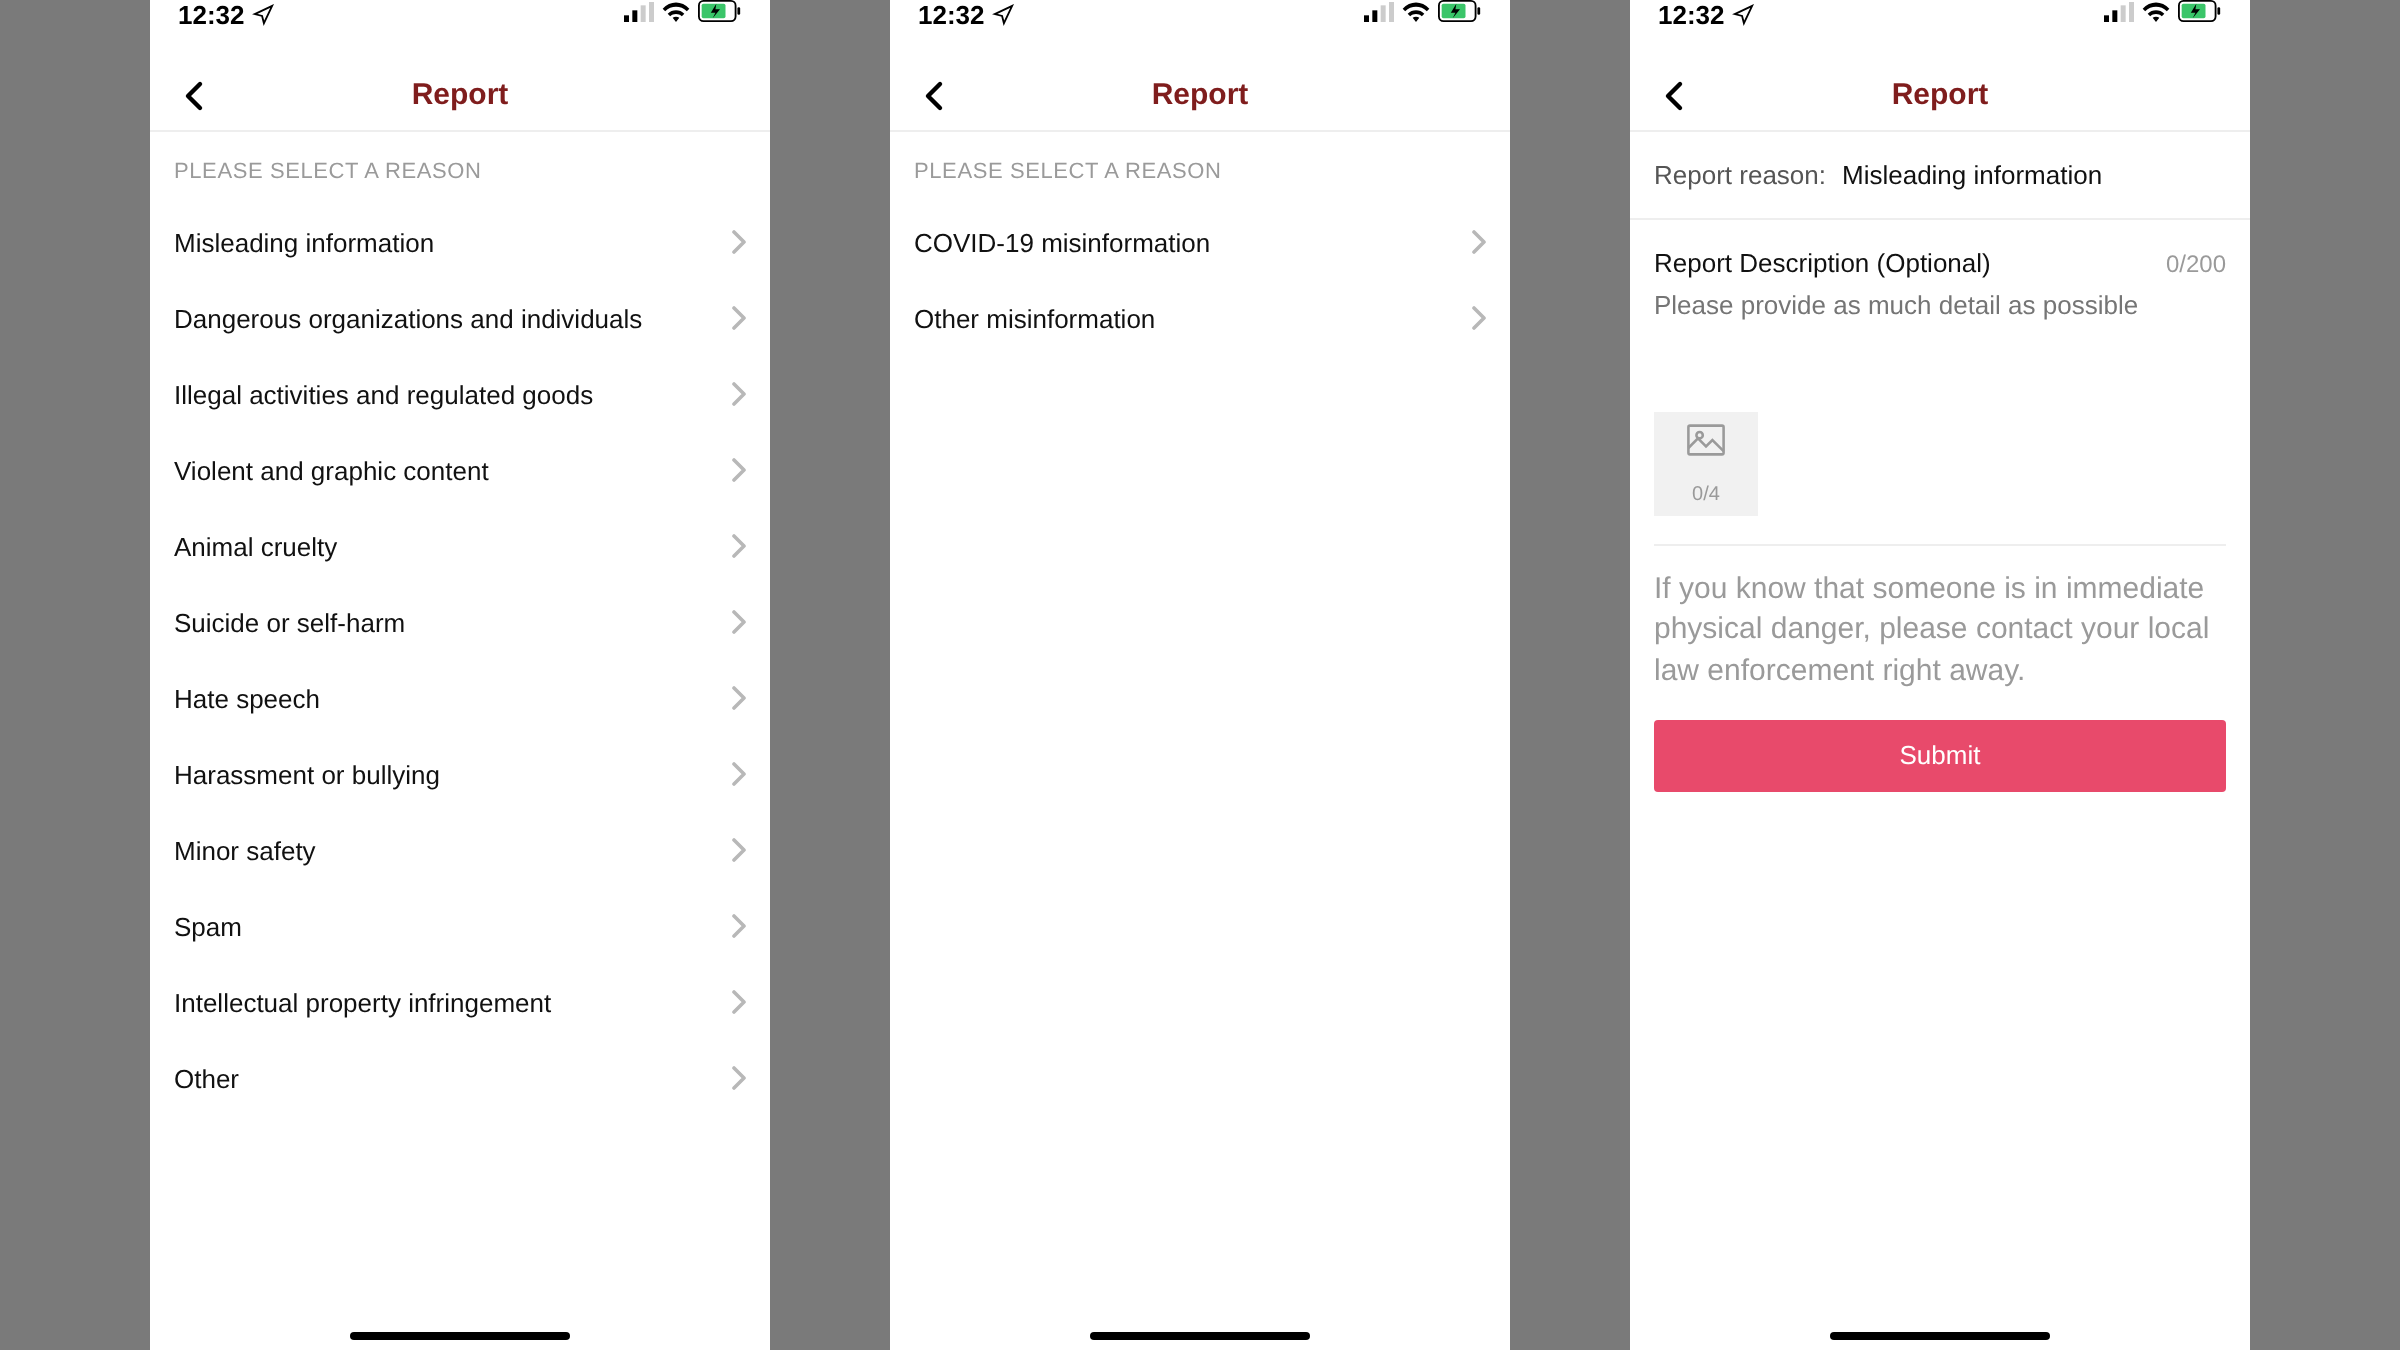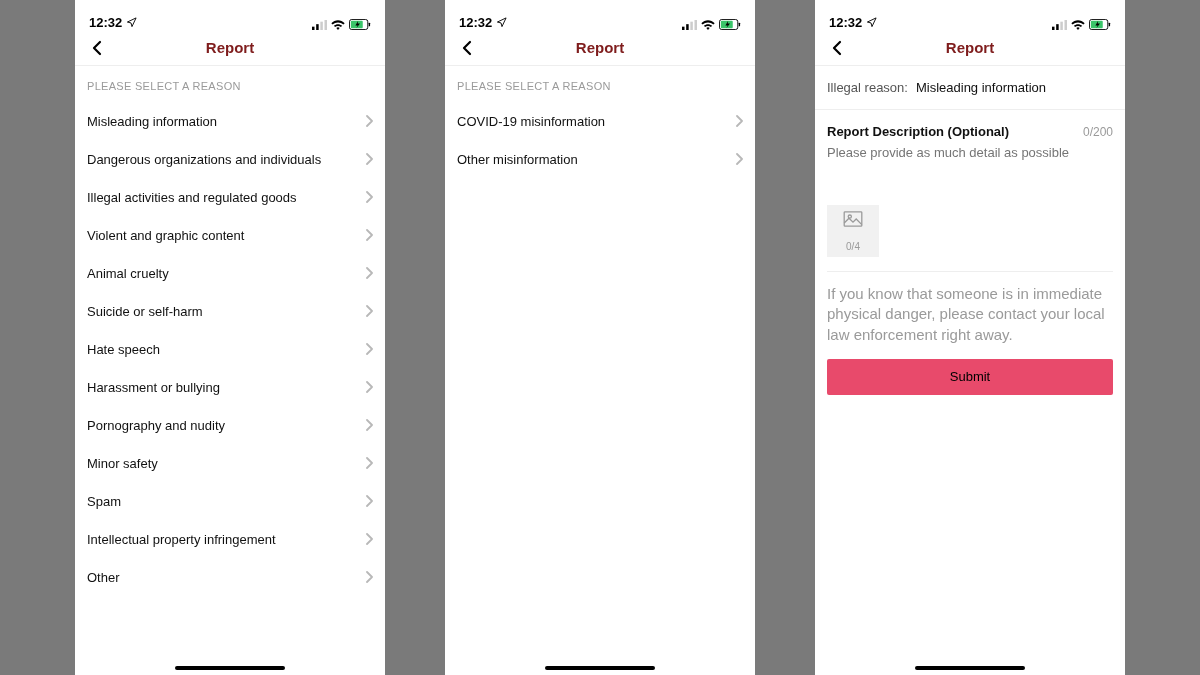--- a/index.html
+++ b/index.html
@@ -25,21 +25,21 @@
     background: #fff;
     position: relative;
     display: flex;
     flex-direction: column;
     overflow: hidden;
   }
   .gap { width: 60px; background:#7a7a7a; }
   .status-bar {
     height: 30px;
     display: flex;
-    align-items: flex-end;
+    align-items: flex-start;
     justify-content: space-between;
     padding: 0 14px;
     font-size: 13px;
     font-weight: 600;
     color: #000;
   }
   .status-left { display:flex; align-items:center; gap:4px;}
   .status-right { display:flex; align-items:center; gap:4px;}
   .status-right svg { display:block; }
   .nav-bar {
@@ -101,21 +101,21 @@
     gap: 8px;
   }
   .reason-row .lbl { color:#555; }
   .reason-row .val { color:#111; }
   .desc-head {
     display:flex;
     justify-content: space-between;
     align-items: center;
     padding: 14px 12px 6px;
   }
-  .desc-head .t { font-size:13px; font-weight:700; color:#111;}
+  .desc-head .t { font-size:13px; font-weight:400; color:#111;}
   .desc-head .c { font-size:12px; color:#9a9a9a;}
   .desc-input {
     padding: 0 12px 10px;
   }
   .desc-input textarea {
     width:100%;
     border:none;
     resize:none;
     font-size:13px;
     color:#9a9a9a;
@@ -138,21 +138,21 @@
   .divider { height:1px; background:#eee; margin: 0 12px; }
   .disclaimer {
     font-size: 15px;
     color:#9a9a9a;
     padding: 12px 12px 14px;
     line-height: 1.35;
   }
   .submit-btn {
     margin: 0 12px;
     background:#e84a6b;
-    color:#000000;
+    color:#ffffff;
     border:none;
     border-radius:2px;
     height: 36px;
     font-size:13px;
     cursor:pointer;
   }
 </style>
 </head>
 <body>
 
@@ -237,26 +237,20 @@
             <path d="M2 1 L7 6 L2 11" fill="none" stroke="#b8b8b8" stroke-width="1.8" stroke-linecap="round" stroke-linejoin="round"></path>
           </svg>
         </div>
         <div class="list-item">
           <span>Harassment or bullying</span>
           <svg width="8" height="12" viewBox="0 0 8 12" class="chev">
             <path d="M2 1 L7 6 L2 11" fill="none" stroke="#b8b8b8" stroke-width="1.8" stroke-linecap="round" stroke-linejoin="round"></path>
           </svg>
         </div>
         <div class="list-item">
-          <span>Pornography and nudity</span>
-          <svg width="8" height="12" viewBox="0 0 8 12" class="chev">
-            <path d="M2 1 L7 6 L2 11" fill="none" stroke="#b8b8b8" stroke-width="1.8" stroke-linecap="round" stroke-linejoin="round"></path>
-          </svg>
-        </div>
-        <div class="list-item">
           <span>Minor safety</span>
           <svg width="8" height="12" viewBox="0 0 8 12" class="chev">
             <path d="M2 1 L7 6 L2 11" fill="none" stroke="#b8b8b8" stroke-width="1.8" stroke-linecap="round" stroke-linejoin="round"></path>
           </svg>
         </div>
         <div class="list-item">
           <span>Spam</span>
           <svg width="8" height="12" viewBox="0 0 8 12" class="chev">
             <path d="M2 1 L7 6 L2 11" fill="none" stroke="#b8b8b8" stroke-width="1.8" stroke-linecap="round" stroke-linejoin="round"></path>
           </svg>
@@ -362,21 +356,21 @@
   <div class="nav-bar">
     <div class="nav-back">
       <svg width="10" height="16" viewBox="0 0 10 16" fill="none" stroke="#000" stroke-width="2.2" stroke-linecap="round" stroke-linejoin="round">
             <path d="M8 2 L2 8 L8 14"></path>
           </svg>
     </div>
     <div class="nav-title">Report</div>
   </div>
 
   <div class="reason-row">
-    <span class="lbl">Illegal reason:</span>
+    <span class="lbl">Report reason:</span>
     <span class="val">Misleading information</span>
   </div>
 
   <div class="desc-head">
     <span class="t">Report Description (Optional)</span>
     <span class="c">0/200</span>
   </div>
   <div class="desc-input">
     <textarea placeholder="Please provide as much detail as possible" style=""></textarea>
   </div>

